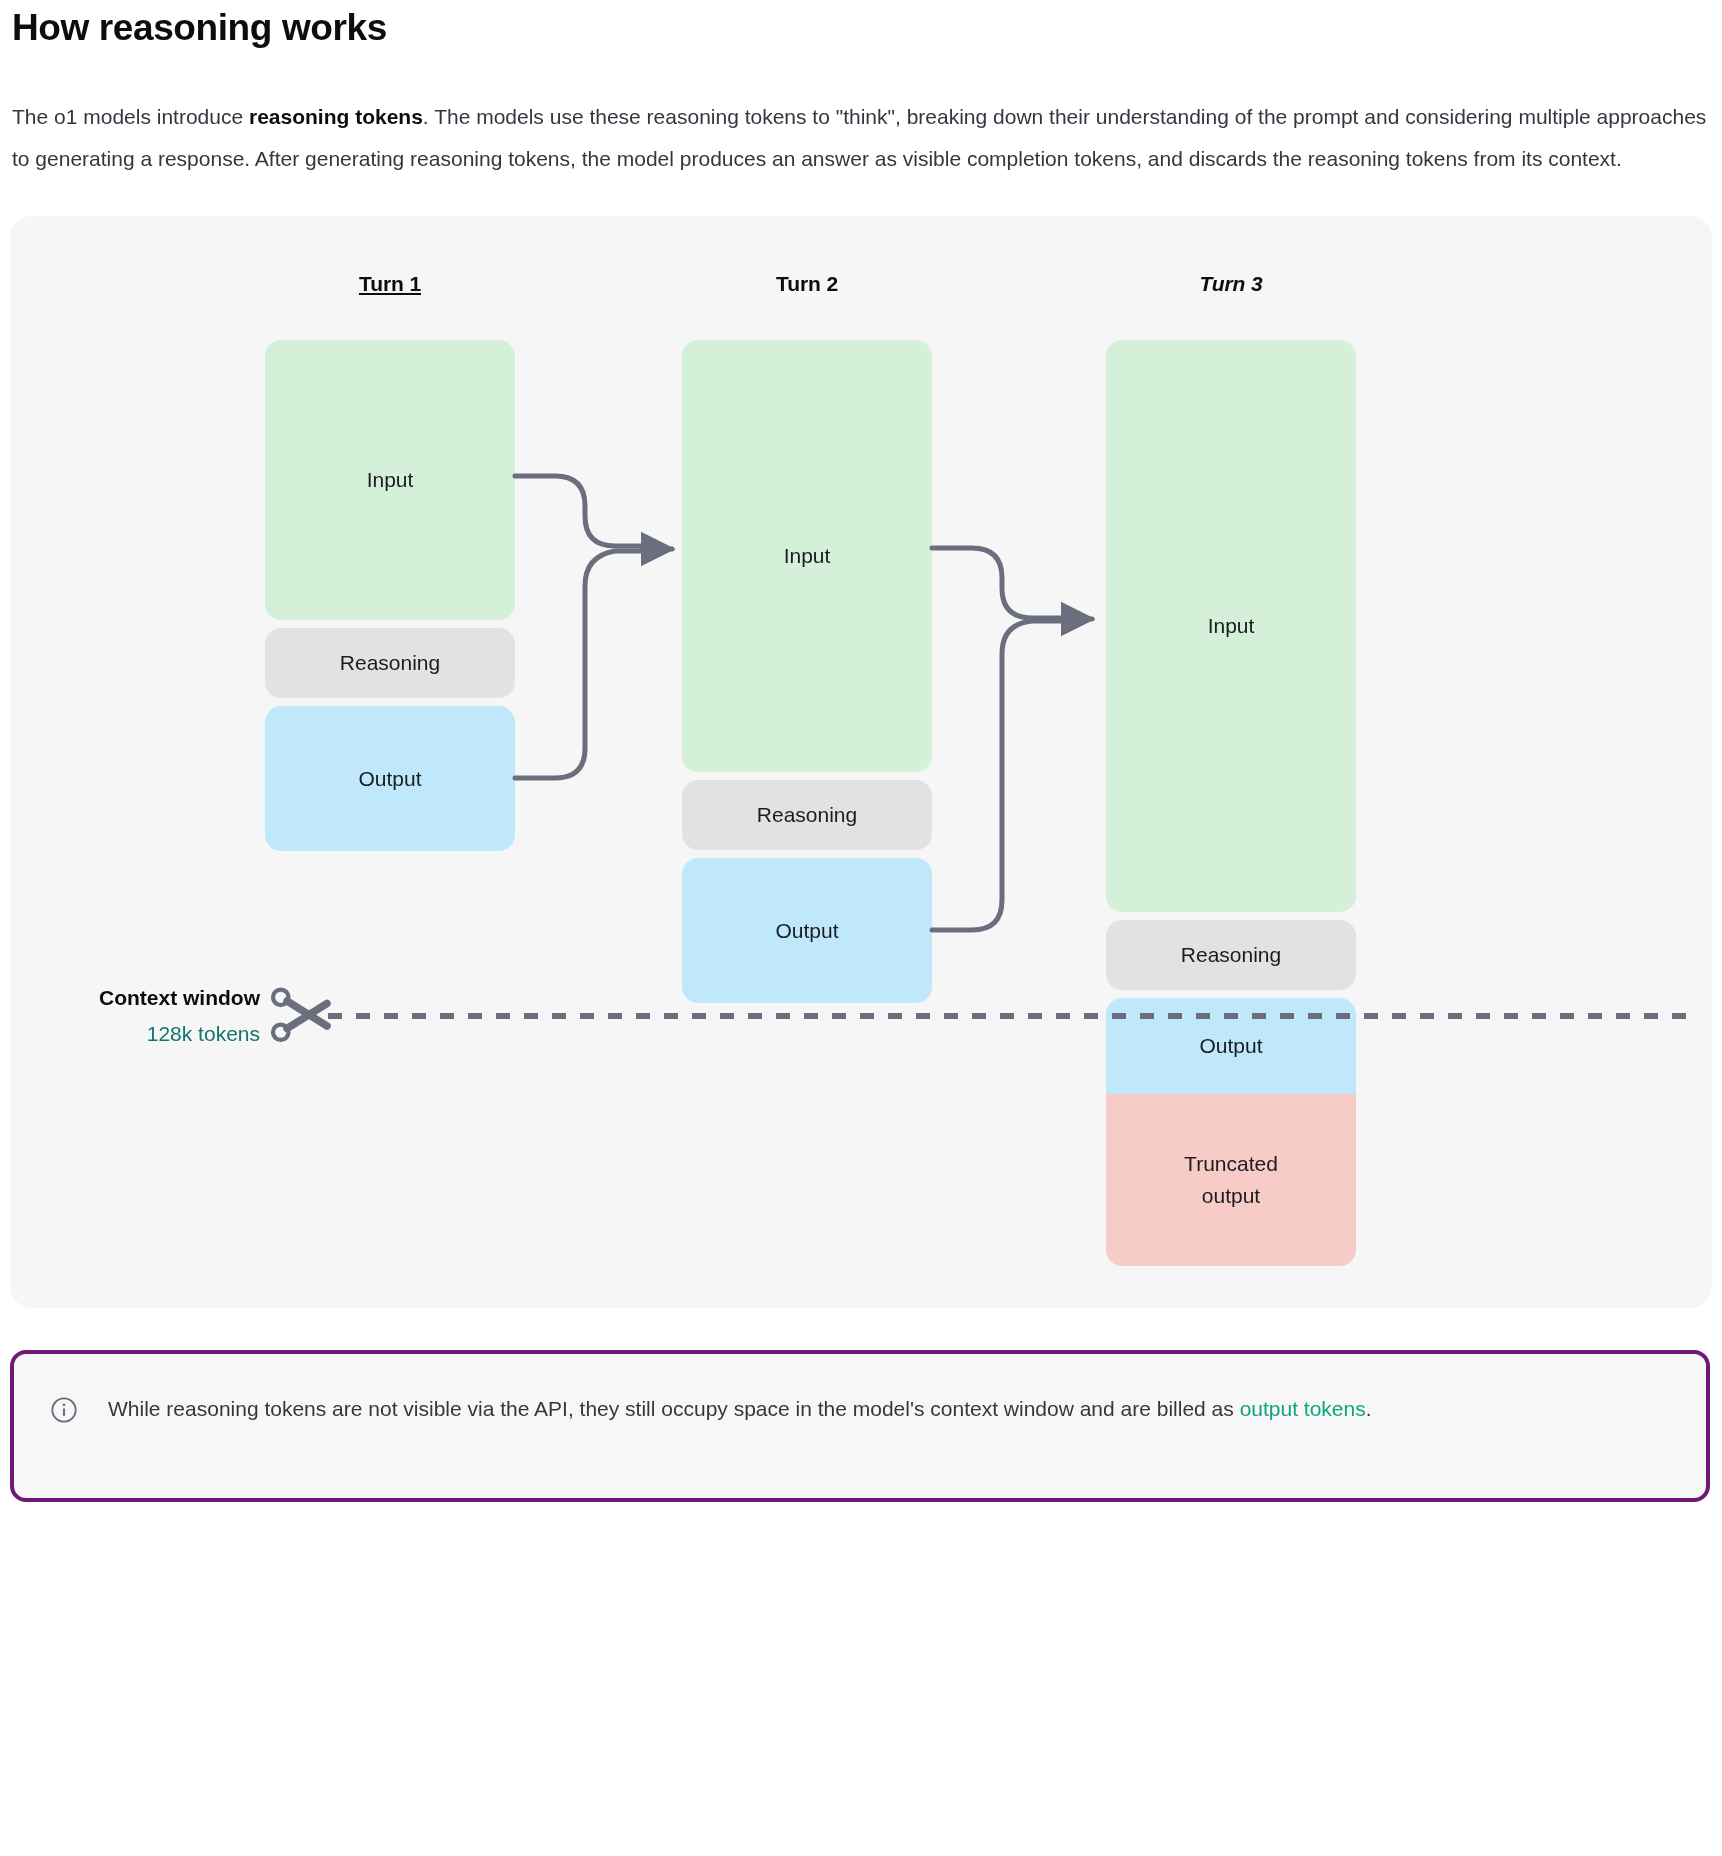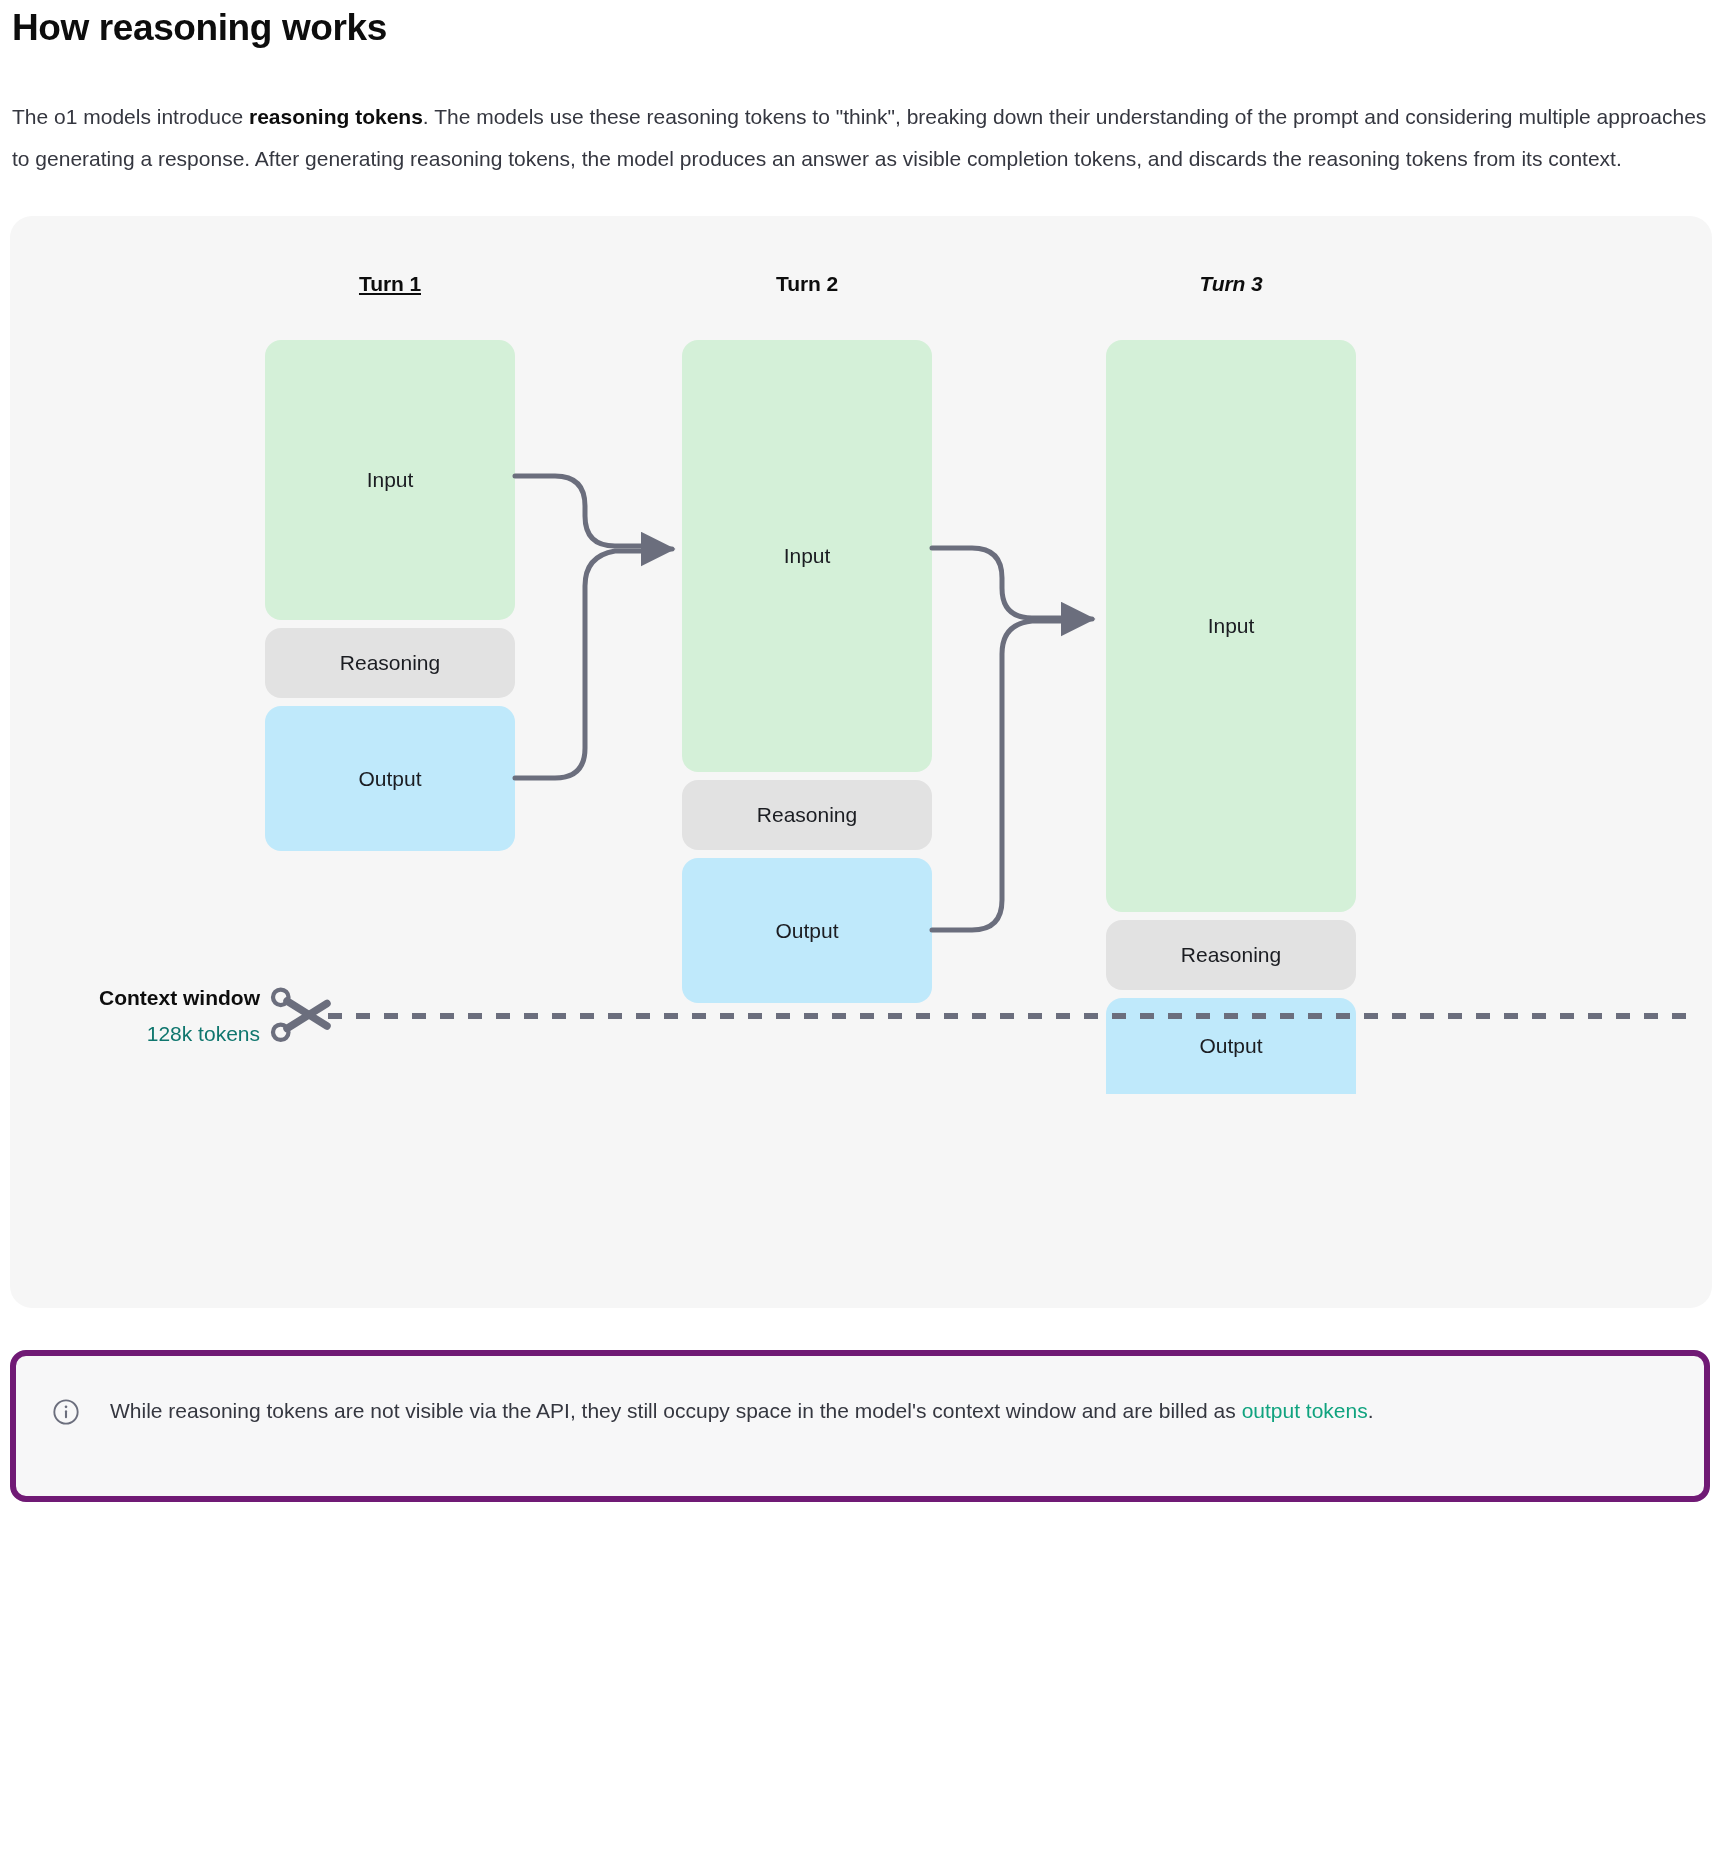--- a/index.html
+++ b/index.html
@@ -90,21 +90,21 @@
   svg.wires { position: absolute; left: 0; top: 0; width: 1702px; height: 1092px; }
 
   
   .callout {
     position: relative;
     margin-top: 42px;
     width: 1700px;
     box-sizing: border-box;
     min-height: 152px;
     background: #f7f7f8;
-    border: 6px solid #701a75;
+    border: 4px solid #701a75;
     border-radius: 16px;
     display: flex;
     align-items: flex-start;
     padding: 34px 40px 34px 36px;
   }
   .callout .info-icon {
     flex: 0 0 auto;
     width: 28px; height: 28px;
     margin-top: 8px;
     margin-right: 30px;
@@ -137,20 +137,24 @@
     <div class="block gray" style="left:255px; top:412px; width:250px; height:70px;">Reasoning</div>
     <div class="block blue" style="left:255px; top:490px; width:250px; height:145px;">Output</div>
 
     <div class="block green" style="left:672px; top:124px; width:250px; height:432px;">Input</div>
     <div class="block gray" style="left:672px; top:564px; width:250px; height:70px;">Reasoning</div>
     <div class="block blue" style="left:672px; top:642px; width:250px; height:145px;">Output</div>
 
     <div class="block green" style="left:1096px; top:124px; width:250px; height:572px;">Input</div>
     <div class="block gray" style="left:1096px; top:704px; width:250px; height:70px;">Reasoning</div>
     <div class="block blue top-sq" style="left:1096px; top:782px; width:250px; height:96px; border-top-left-radius:16px; border-top-right-radius:16px;">Output</div>
+    <div class="block red bot-sq" style="left:1096px; top:878px; width:250px; height:172px; flex-direction:column; border-bottom-left-radius:16px; border-bottom-right-radius:16px;">
+      <span>Truncated</span>
+      <span>output</span>
+    </div>
 
     <div class="ctx-label" style="left:20px; top:764px; width:230px;">
       <span class="l1">Context window</span>
       <span class="l2">128k tokens</span>
     </div>
 
     <svg class="wires" viewBox="0 0 1702 1092">
       <defs>
         <marker id="arrow" viewBox="0 0 10 10" refX="9" refY="5" markerWidth="7" markerHeight="7" orient="auto-start-reverse">
           <path d="M 0 0 L 10 5 L 0 10 z" fill="#6b6e7d"></path>

